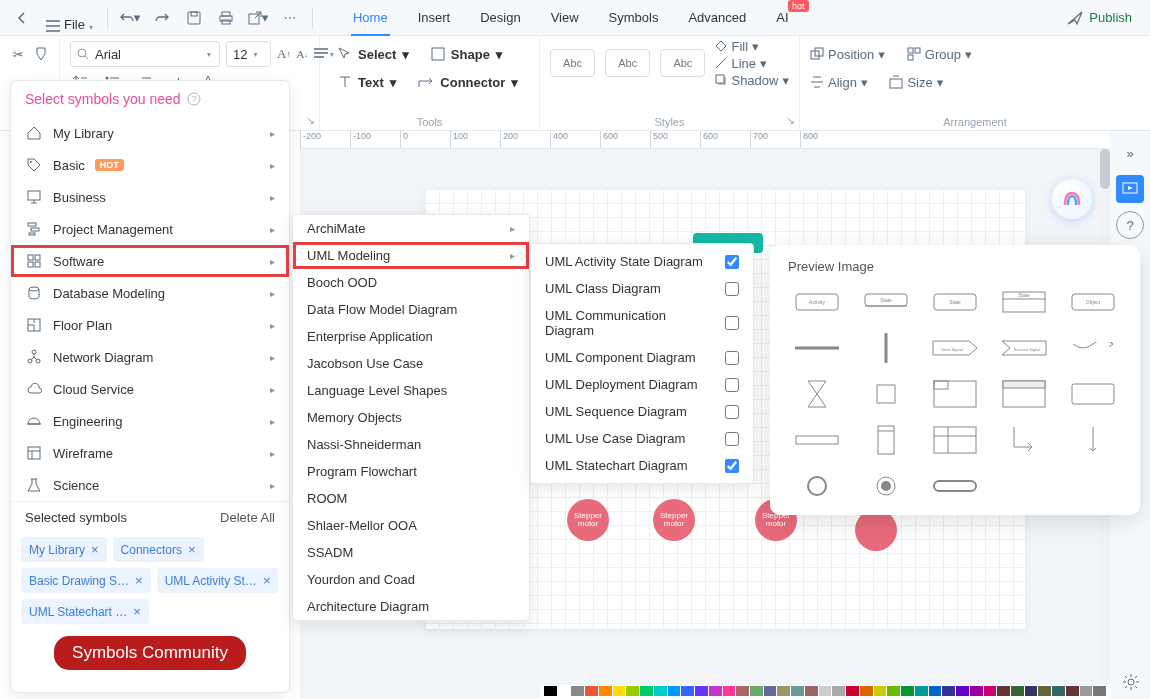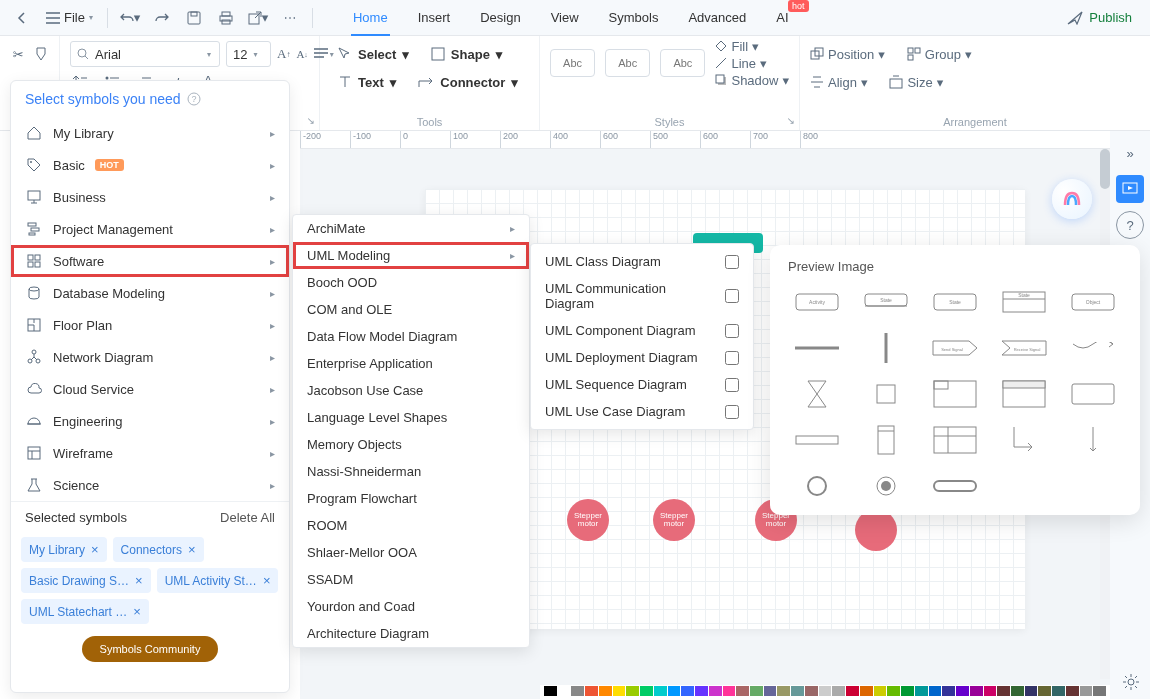--- a/index.html
+++ b/index.html
@@ -1,21 +1,21 @@
 <!DOCTYPE html>
 <html><head>
 <meta charset="utf-8">
 <style>
 * { margin: 0; padding: 0; box-sizing: border-box; font-family: -apple-system, "Segoe UI", Arial, sans-serif; }
 body { width: 1150px; height: 699px; background: #fff; overflow: hidden; font-size: 13px; color: #333; position: relative; }
 
 
 .topbar { height: 36px; background: #f6f9fc; display: flex; align-items: center; padding: 0 8px; gap: 4px; border-bottom: 1px solid #e5e8ec; }
 .topbar .icon-btn { width: 28px; height: 28px; display: flex; align-items: center; justify-content: center; color: #5a6b7d; border-radius: 3px; cursor: pointer; }
-.file-btn { display: flex; align-items: center; gap: 4px; padding: 0 6px; height: 28px; cursor: pointer; color: #333; }
+.file-btn { display: flex; align-items: flex-end; gap: 4px; padding: 0 6px; height: 28px; cursor: pointer; color: #333; }
 .divider { width: 1px; height: 20px; background: #d8dee5; margin: 0 4px; }
 .tabs { display: flex; gap: 26px; margin-left: 30px; flex: 1; }
 .tab { padding: 0 2px; height: 36px; display: flex; align-items: center; cursor: pointer; color: #333; position: relative; }
 .tab.active { color: #2f8bff; }
 .tab.active::after { content: ""; position: absolute; bottom: 0; left: 0; right: 0; height: 2px; background: #2f8bff; }
 .tab .hot { position: absolute; top: 0; right: -18px; background: #ff5b5b; color: #fff; font-size: 9px; padding: 1px 4px; border-radius: 3px; }
 .publish { display: flex; align-items: center; gap: 6px; color: #15803d; cursor: pointer; padding-right: 10px; }
 
 
 .ribbon { height: 95px; background: #fff; display: flex; border-bottom: 1px solid #e5e8ec; }
@@ -51,34 +51,34 @@
 
 .color-strip { position: absolute; bottom: 0; left: 540px; right: 40px; height: 14px; display: flex; gap: 1px; background: #fff; padding: 1px 4px; }
 .color-swatch { flex: 1; height: 10px; }
 
 
 .scrollbar-v { position: absolute; top: 149px; right: 40px; width: 10px; bottom: 20px; background: #f0f2f5; }
 .scrollbar-v .thumb { width: 100%; height: 40px; background: #c5ccd3; border-radius: 5px; }
 
 
 .symbol-panel { position: absolute; top: 80px; left: 10px; width: 280px; bottom: 6px; background: #fff; border: 1px solid #e5e8ec; border-radius: 6px; box-shadow: 0 4px 16px rgba(0,0,0,.08); display: flex; flex-direction: column; z-index: 20; }
-.sp-head { padding: 10px 14px; color: #3b82f6; font-size: 14px; display: flex; align-items: center; gap: 6px; }
+.sp-head { padding: 10px 14px; color: #ec4899; font-size: 14px; display: flex; align-items: center; gap: 6px; }
 .sp-list { flex: 0 0 auto; }
 .sp-item { display: flex; align-items: center; gap: 10px; padding: 7px 14px; cursor: pointer; position: relative; }
 .sp-item .sic { width: 18px; height: 18px; display: flex; align-items: center; justify-content: center; color: #5a6b7d; }
 .sp-item .chev-r { margin-left: auto; font-size: 10px; color: #8a96a3; }
 .sp-item.highlight { outline: 3px solid #e24141; outline-offset: -3px; }
 .sp-item .hot-tag { background: #ff9a5a; color: #fff; font-size: 9px; padding: 1px 5px; border-radius: 3px; font-weight: 600; }
 
 .sp-footer { padding: 8px 14px; border-top: 1px solid #eef1f4; display: flex; justify-content: space-between; align-items: center; font-size: 13px; }
 .sp-footer .del { color: #555; cursor: pointer; }
 .chips { padding: 4px 10px 12px 10px; display: flex; flex-wrap: wrap; gap: 6px; }
 .chip { background: #eaf3ff; color: #3a7fd8; padding: 5px 8px; border-radius: 4px; font-size: 12px; display: flex; align-items: center; gap: 6px; cursor: pointer; }
 .chip .x { cursor: pointer; font-size: 13px; }
-.community-btn { margin: 0 auto 8px auto; background: #a16207; color: #fff; border: none; padding: 7px 18px; border-radius: 15px; font-size: 11px; cursor: pointer; }
+.community-btn { margin: 0 auto 8px auto; background: #b91c1c; color: #fff; border: none; padding: 7px 18px; border-radius: 15px; font-size: 17px; cursor: pointer; }
 
 
 .submenu { position: absolute; top: 214px; left: 292px; width: 238px; background: #fff; border: 1px solid #e5e8ec; border-radius: 4px; box-shadow: 0 4px 16px rgba(0,0,0,.1); z-index: 25; }
 .sm-item { padding: 6px 14px; cursor: pointer; display: flex; align-items: center; font-size: 13px; color: #333; }
 .sm-item .chev-r { margin-left: auto; font-size: 10px; color: #8a96a3; }
 .sm-item.highlight { outline: 3px solid #e24141; outline-offset: -3px; }
 
 
 .submenu2 { position: absolute; top: 243px; left: 530px; width: 224px; background: #fff; border: 1px solid #e5e8ec; border-radius: 4px; box-shadow: 0 4px 16px rgba(0,0,0,.1); z-index: 26; padding: 4px 0; }
 .sm2-item { padding: 6px 14px; cursor: pointer; display: flex; align-items: center; font-size: 13px; color: #333; gap: 8px; }
@@ -644,23 +644,20 @@
       <span class="chev-r">▸</span>
     </div>
     <div class="sm-item highlight">
       <span>UML Modeling</span>
       <span class="chev-r">▸</span>
     </div>
     <div class="sm-item">
       <span>Booch OOD</span>
     </div>
     <div class="sm-item">
-      <span>COM and OLE</span>
-    </div>
-    <div class="sm-item">
       <span>Data Flow Model Diagram</span>
     </div>
     <div class="sm-item">
       <span>Enterprise Application</span>
     </div>
     <div class="sm-item">
       <span>Jacobson Use Case</span>
     </div>
     <div class="sm-item">
       <span>Language Level Shapes</span>
@@ -685,20 +682,24 @@
     </div>
     <div class="sm-item">
       <span>Yourdon and Coad</span>
     </div>
     <div class="sm-item">
       <span>Architecture Diagram</span>
     </div>
   </div>
 
 <div class="submenu2">
+    <div class="sm2-item">
+      <span>UML Activity State Diagram</span>
+      <input type="checkbox" checked="" style="">
+    </div>
     <div class="sm2-item">
       <span>UML Class Diagram</span>
       <input type="checkbox" style="">
     </div>
     <div class="sm2-item">
       <span>UML Communication Diagram</span>
       <input type="checkbox" style="">
     </div>
     <div class="sm2-item">
       <span>UML Component Diagram</span>
@@ -708,20 +709,24 @@
       <span>UML Deployment Diagram</span>
       <input type="checkbox" style="">
     </div>
     <div class="sm2-item">
       <span>UML Sequence Diagram</span>
       <input type="checkbox" style="">
     </div>
     <div class="sm2-item">
       <span>UML Use Case Diagram</span>
       <input type="checkbox" style="">
+    </div>
+    <div class="sm2-item">
+      <span>UML Statechart Diagram</span>
+      <input type="checkbox" checked="" style="">
     </div>
   </div>
 
 <div class="preview">
   <h4>Preview Image</h4>
   <div class="pv-grid">
     <div class="pv-cell">
         <svg width="44" height="18">
           <rect x="1" y="1" width="42" height="16" rx="3" stroke="#888" fill="none"></rect>
           <text x="22" y="11" text-anchor="middle" font-size="5" fill="#888">Activity</text>

